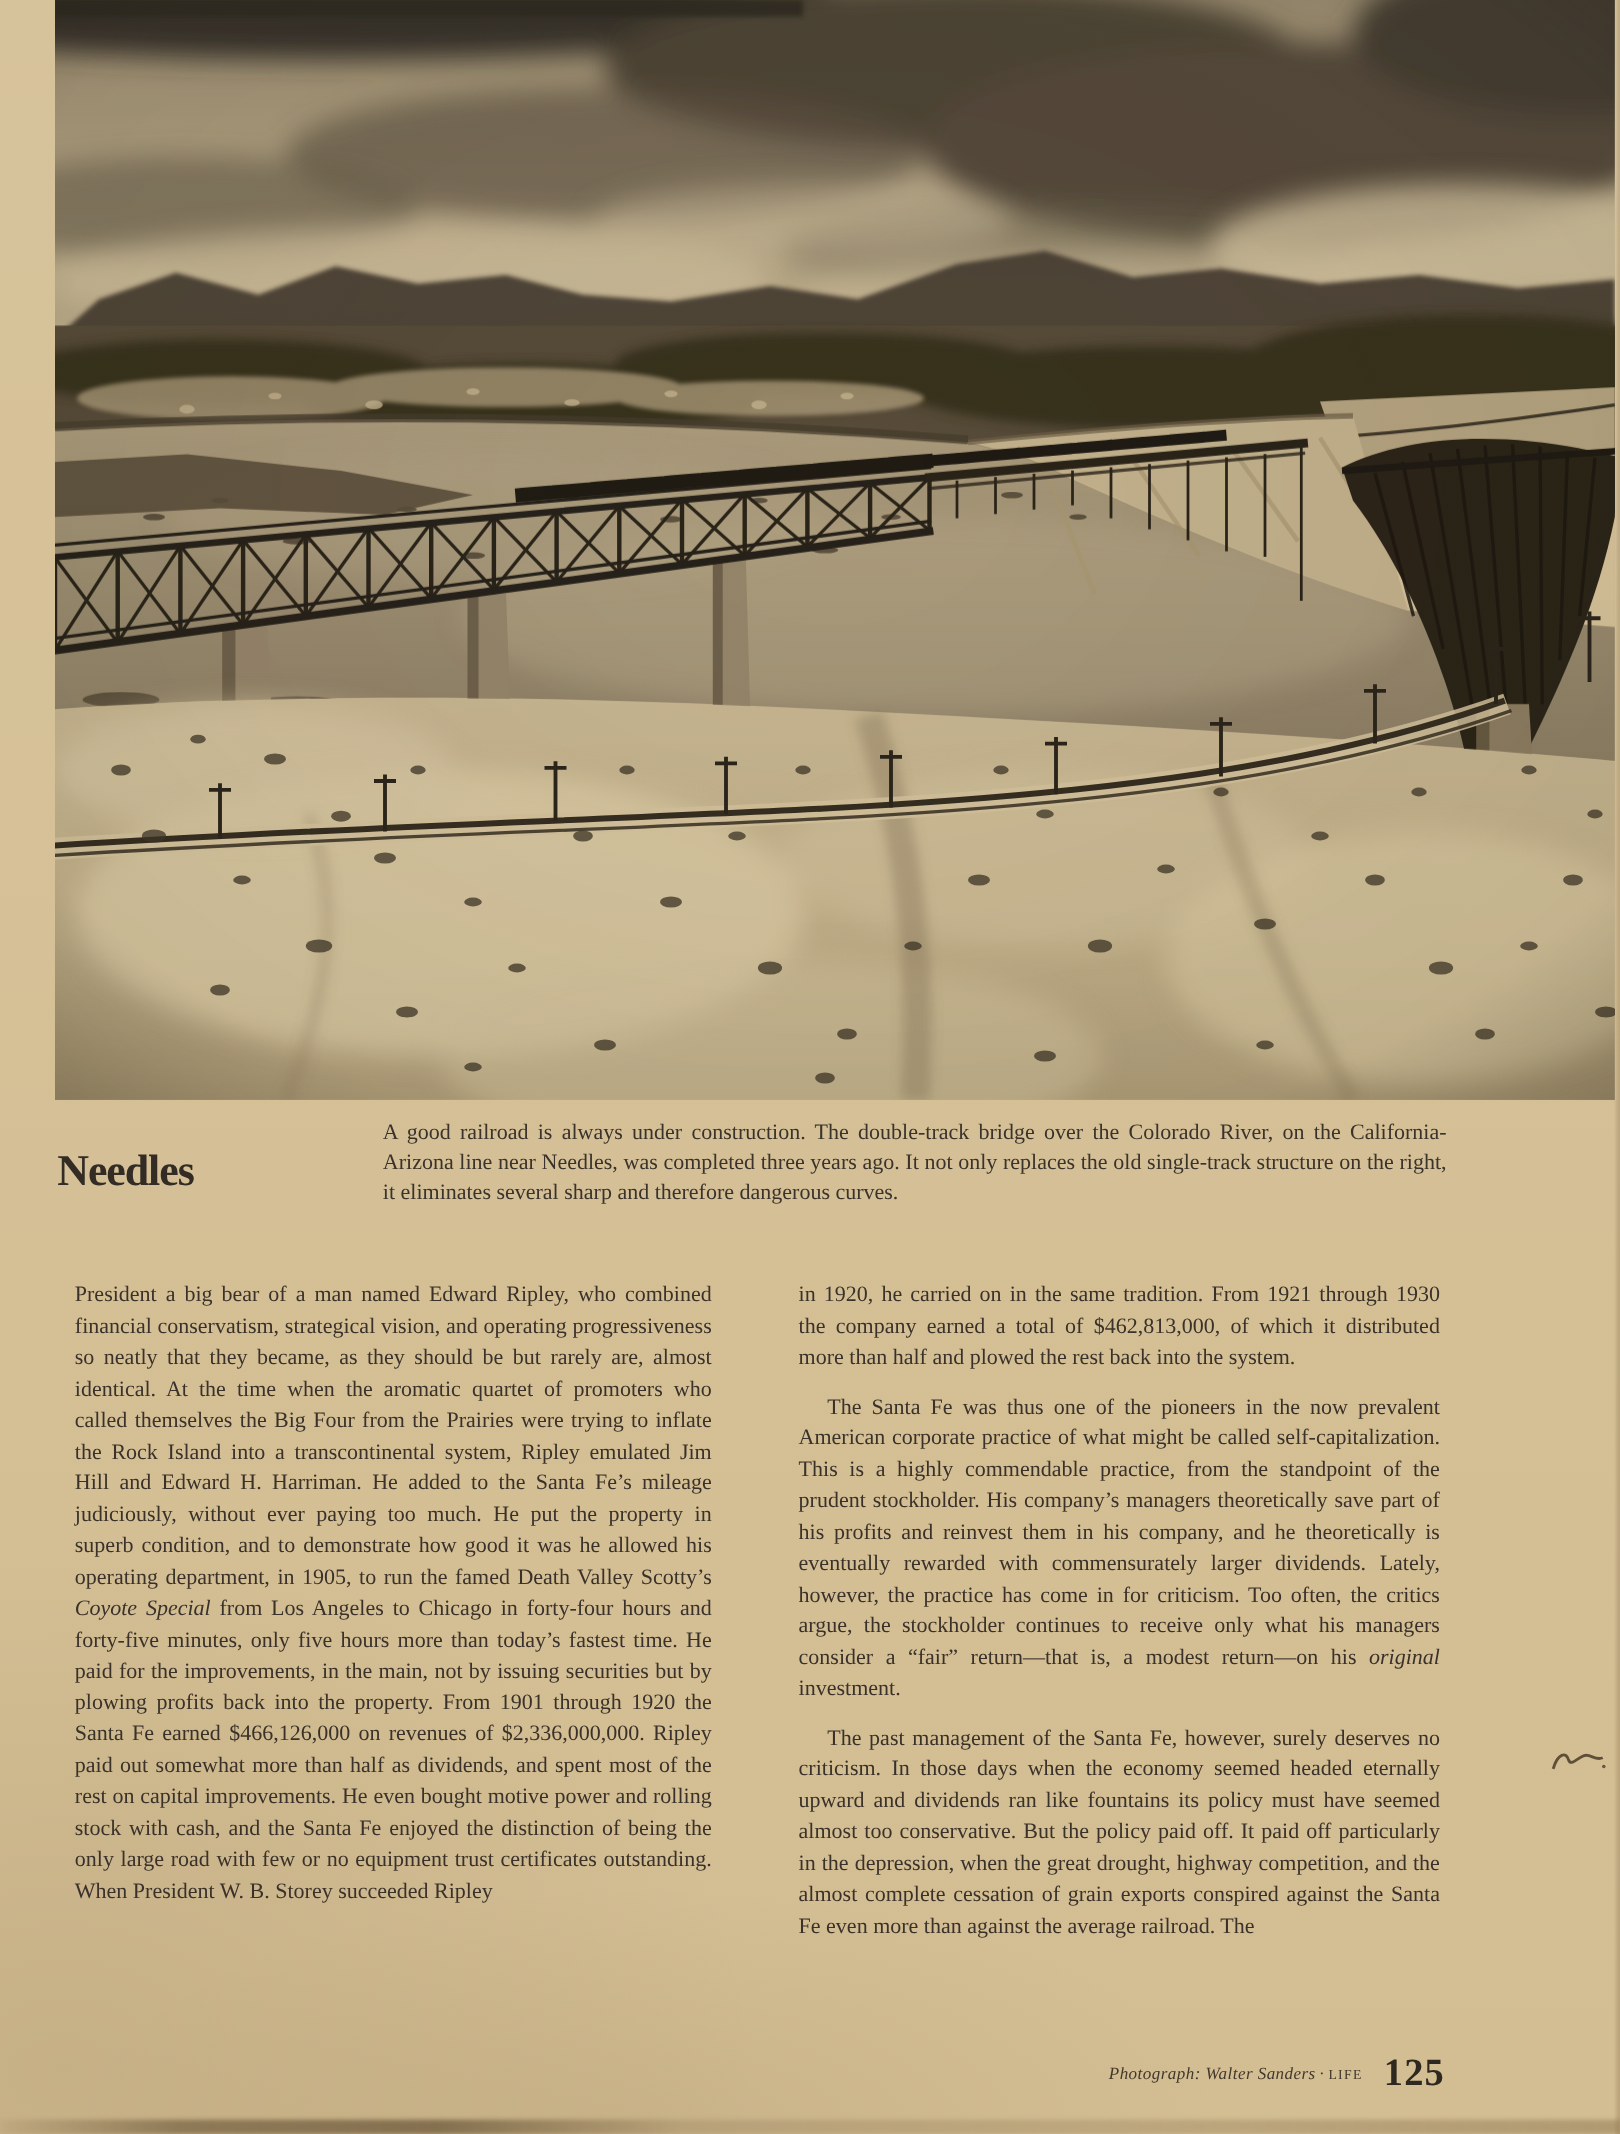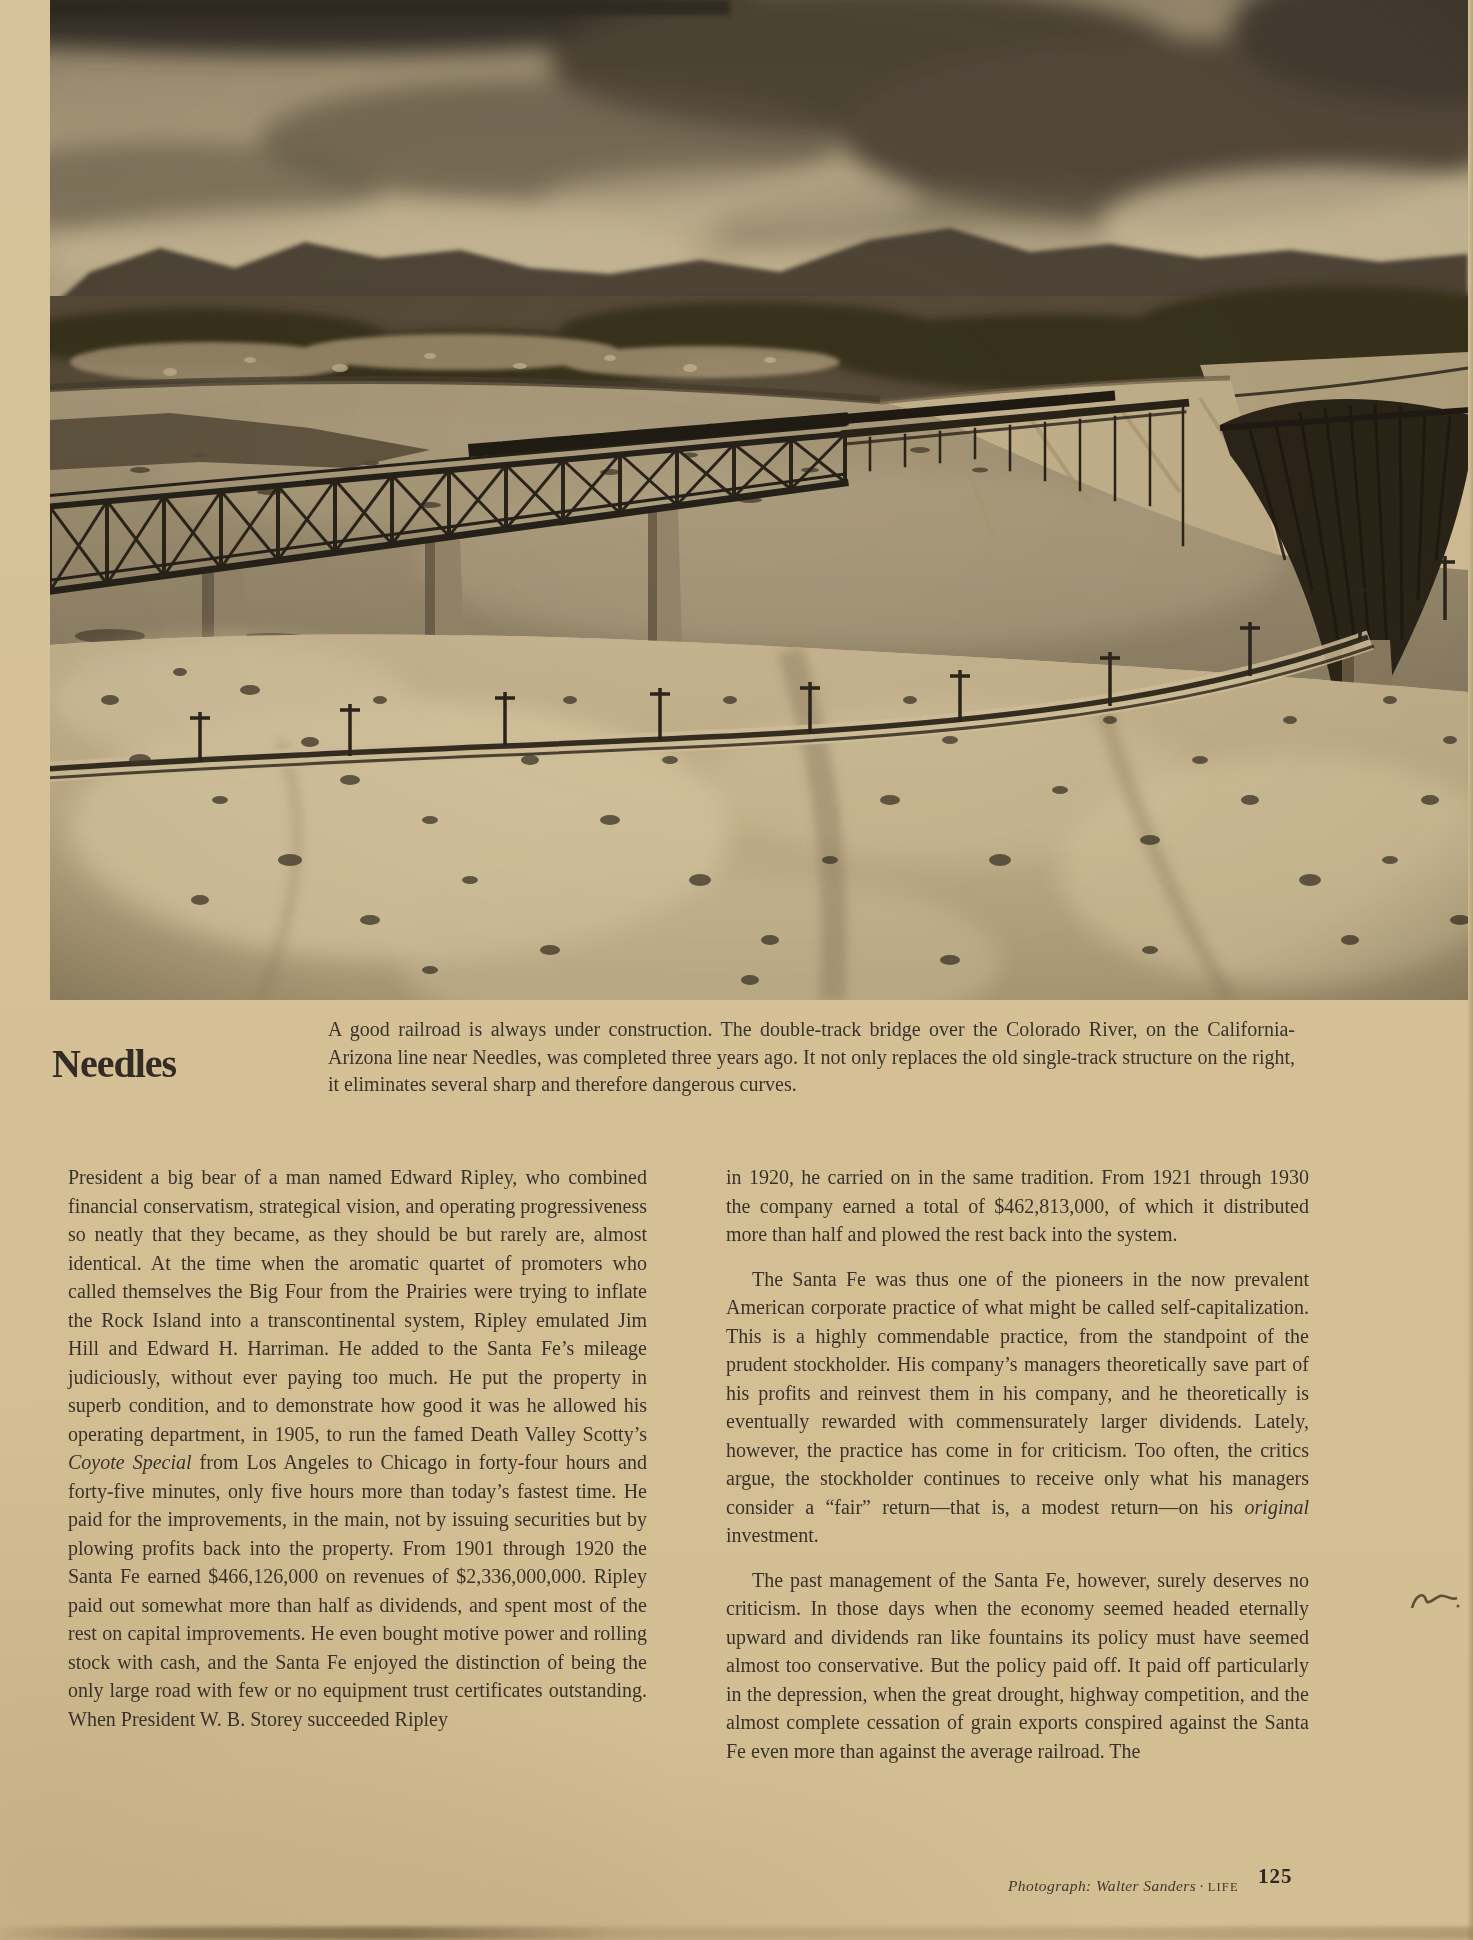--- a/index.html
+++ b/index.html
@@ -13,40 +13,40 @@
     font-family:"Liberation Serif","DejaVu Serif",serif;
   }
   .photo{position:absolute;left:50px;top:0;width:1418px;height:1000px;}
   .photo svg{display:block;width:100%;height:100%;}
   .headline{
     position:absolute;left:52px;top:1040px;margin:0;
     font-family:"Liberation Serif","DejaVu Serif",serif;
     font-weight:bold;font-size:40px;letter-spacing:-1px;color:#322c24;
   }
   .caption{
-    position:absolute;left:328px;top:1016px;width:967px;
+    position:absolute;left:348px;top:1016px;width:967px;
     font-size:20px;line-height:27.5px;text-align:justify;color:#3a332b;
   }
   .col{
     position:absolute;top:1147px;
     font-size:20px;line-height:28.5px;text-align:justify;color:#3a322a;
   }
   .col p{margin:16px;}
   .col p.indent{text-indent:26px;}
   .col-left{left:52px;width:611px;}
   .col-right{left:710px;width:615px;}
   .credit{
     position:absolute;left:1008px;top:1877px;
     font-style:italic;font-size:15.5px;letter-spacing:.4px;color:#42382b;white-space:nowrap;text-align:right;
   }
   .credit .sep{font-style:normal;padding:0 3px;}
   .credit .mag{font-style:normal;font-size:12.5px;letter-spacing:1.2px;}
   .pagenum{
     position:absolute;left:1258px;top:1864px;
-    font-weight:bold;font-size:21px;color:#2e2920;letter-spacing:1px;
+    font-weight:bold;font-size:35px;color:#2e2920;letter-spacing:1px;
   }
   .ink-mark{position:absolute;left:1406px;top:1584px;width:60px;height:40px;}
   .bottom-edge{
     position:absolute;left:0;bottom:0;width:100%;height:13px;
     background:linear-gradient(to right,
       rgba(80,60,30,.06) 0%, rgba(66,48,24,.42) 11%, rgba(66,48,24,.5) 27%,
       rgba(86,64,36,.14) 42%, rgba(86,64,36,.16) 68%, rgba(96,74,42,.3) 100%);
     filter:blur(2px);
   }
   .right-edge{

